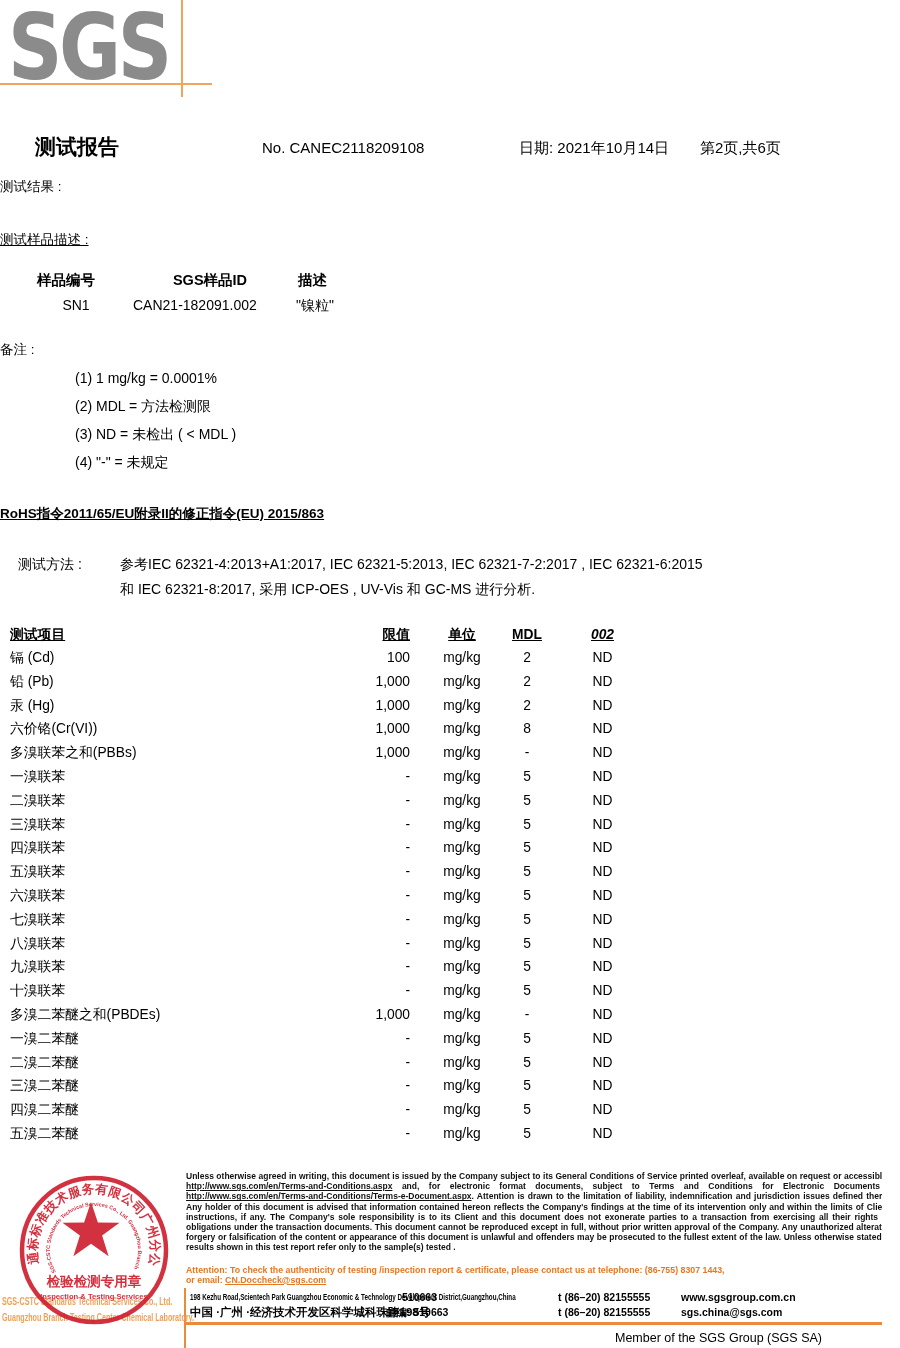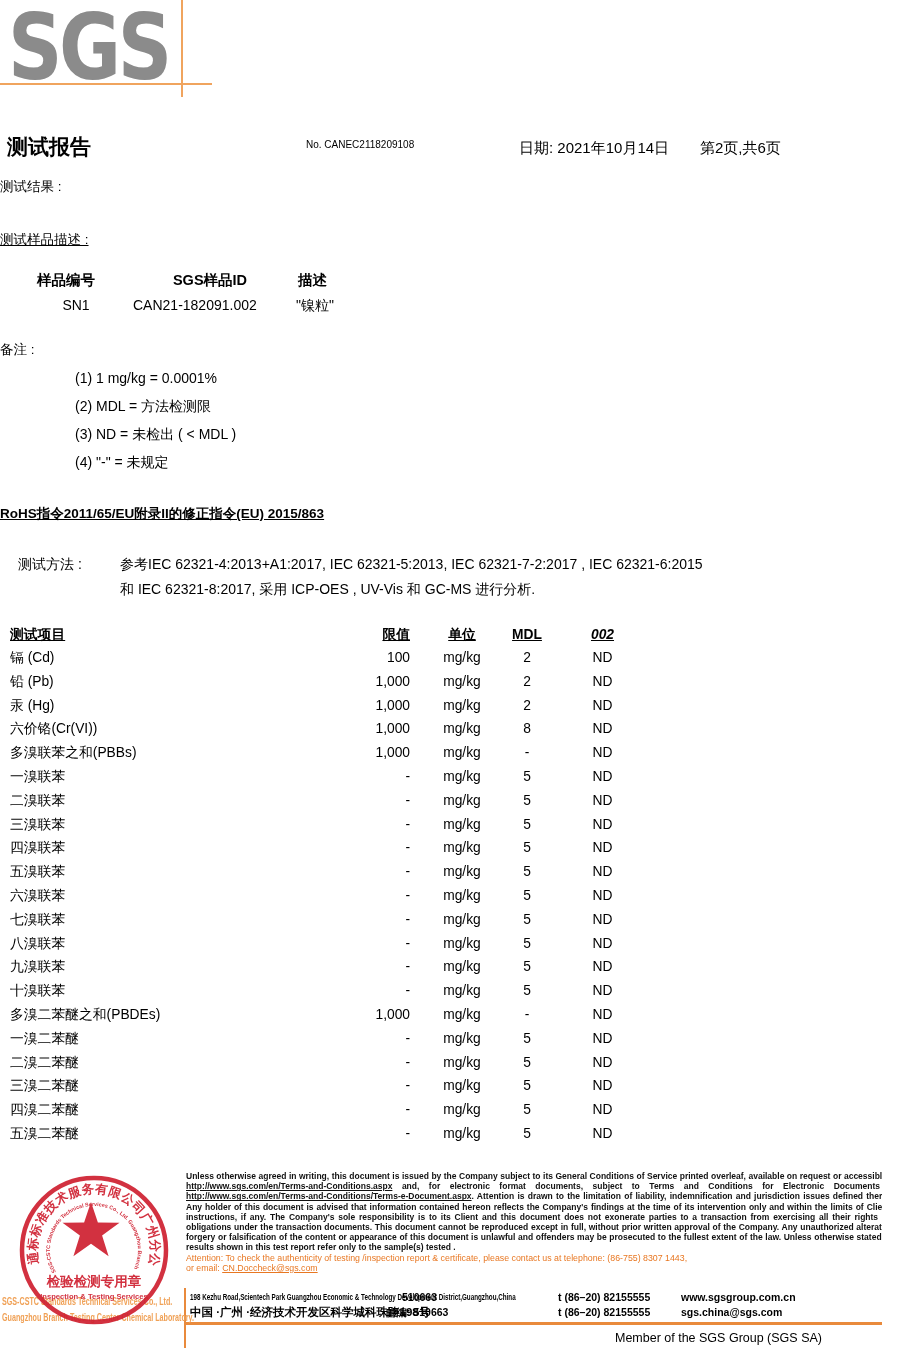--- a/index.html
+++ b/index.html
@@ -8,22 +8,22 @@
   .abs{position:absolute;}
 
   
   #logo{left:8px;top:12px;font-size:90px;line-height:72px;font-weight:700;
         color:#8b8b8b;letter-spacing:-4px;transform:scaleX(.84);transform-origin:left top;
         font-family:"DejaVu Sans",sans-serif;}
   .oline{background:#f0a45e;}
   #hline-top{left:0;top:83px;width:212px;height:2px;}
   #vline-top{left:181px;top:0;width:2px;height:97px;}
 
-  #title{left:7px;top:133px;font-size:21px;font-weight:700;}
-  #report-no{left:262px;top:139px;font-size:10px;margin-left:44px;}
+  #title{left:0;top:133px;font-size:21px;font-weight:700;padding-left:35px;}
+  #report-no{left:262px;top:139px;font-size:15px;}
   #date{left:519px;top:139px;font-size:15px;}
   #pages{left:700px;top:139px;font-size:15px;}
 
   #result-label{left:0;top:178px;font-size:13.5px;}
   #sample-desc-label{left:0;top:231px;font-size:13.5px;text-decoration:underline;}
 
   
   .sth{font-weight:700;font-size:14.5px;top:271px;}
   .std{font-size:14px;top:297px;}
   #sh-sn{left:37px;width:78px;}
@@ -53,21 +53,21 @@
   .c-mdl{left:497px;width:60px;text-align:center;}
   .c-result{left:565px;width:75px;text-align:center;}
   .hcell{font-weight:700;}
   .hcell span{text-decoration:underline;}
   .h-ital span{font-style:italic;}
 
   
   #footer-text{left:186px;top:1171px;width:711px;}
   #disclaimer{font-size:8.5px;font-weight:700;line-height:1.2;text-align:justify;color:#111;}
   #disclaimer .u{text-decoration:underline;}
-  #attention{margin-top:0;font-size:8.8px;font-weight:400;line-height:1.18;color:#e87722;}
+  #attention{margin-top:12px;font-size:8.8px;font-weight:700;line-height:1.18;color:#e87722;}
   #attention .u{text-decoration:underline;}
 
   #addr-en{left:190px;top:1291px;font-size:9.5px;font-weight:700;white-space:nowrap;
            transform:scaleX(.66);transform-origin:left top;}
   #addr-en-zip{left:402px;top:1291px;font-size:10.5px;font-weight:700;}
   #addr-cn{left:190px;top:1305px;font-size:11.5px;font-weight:700;white-space:nowrap;}
   #addr-cn-zip{left:378px;top:1306px;font-size:10.5px;font-weight:700;padding-left:8px;}
   .phone{font-size:10.5px;font-weight:700;left:558px;}
   .site{font-size:10.5px;font-weight:700;left:681px;}
   #phone-1,#site-1{top:1291px;}

